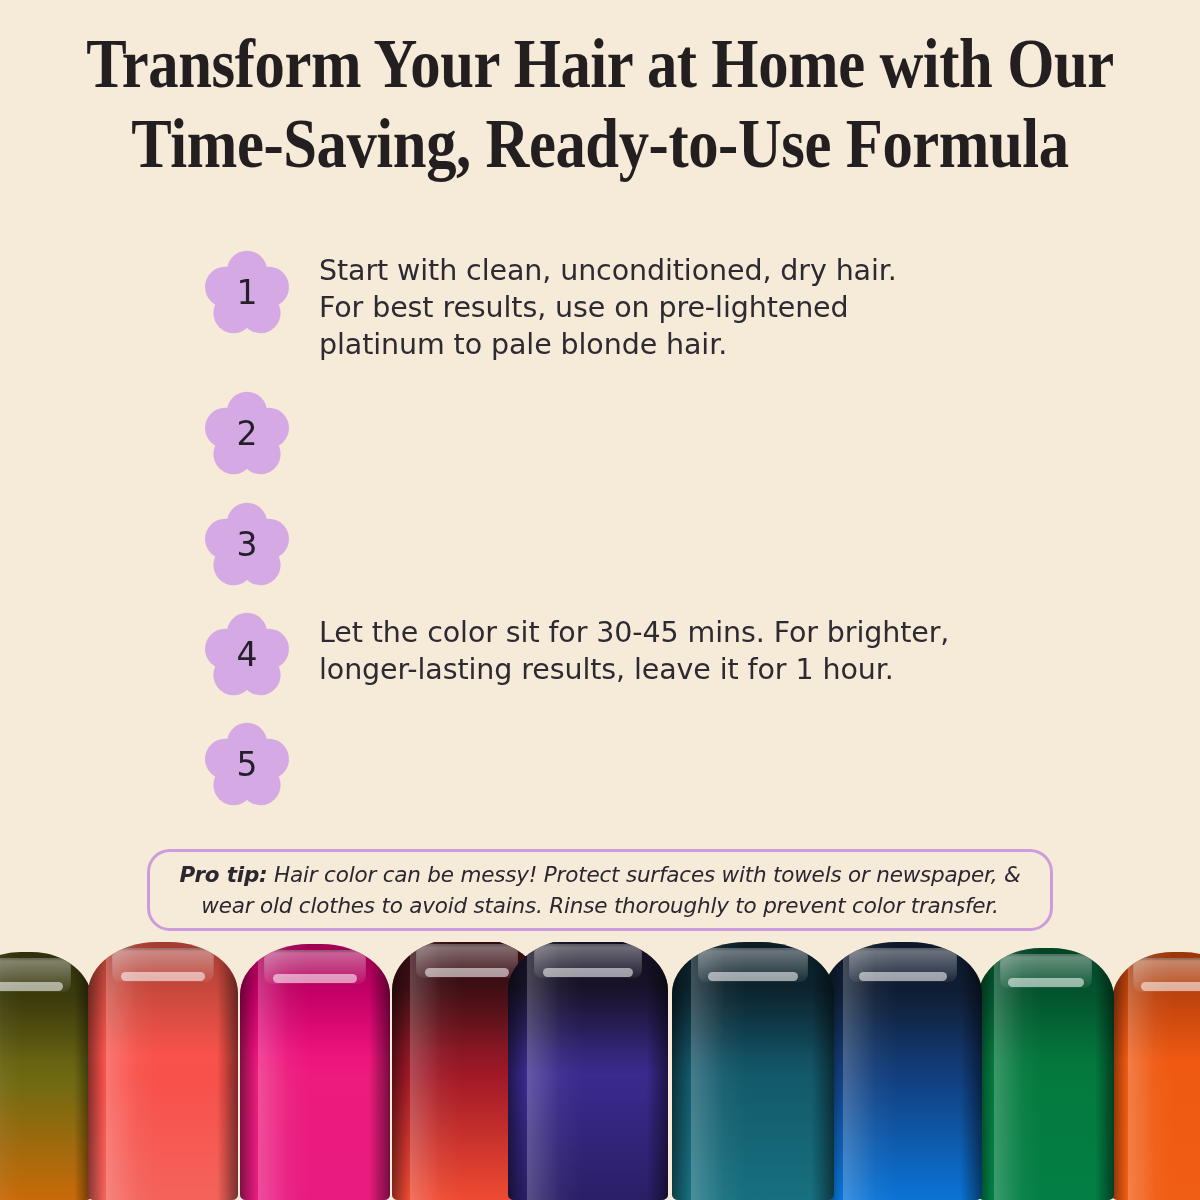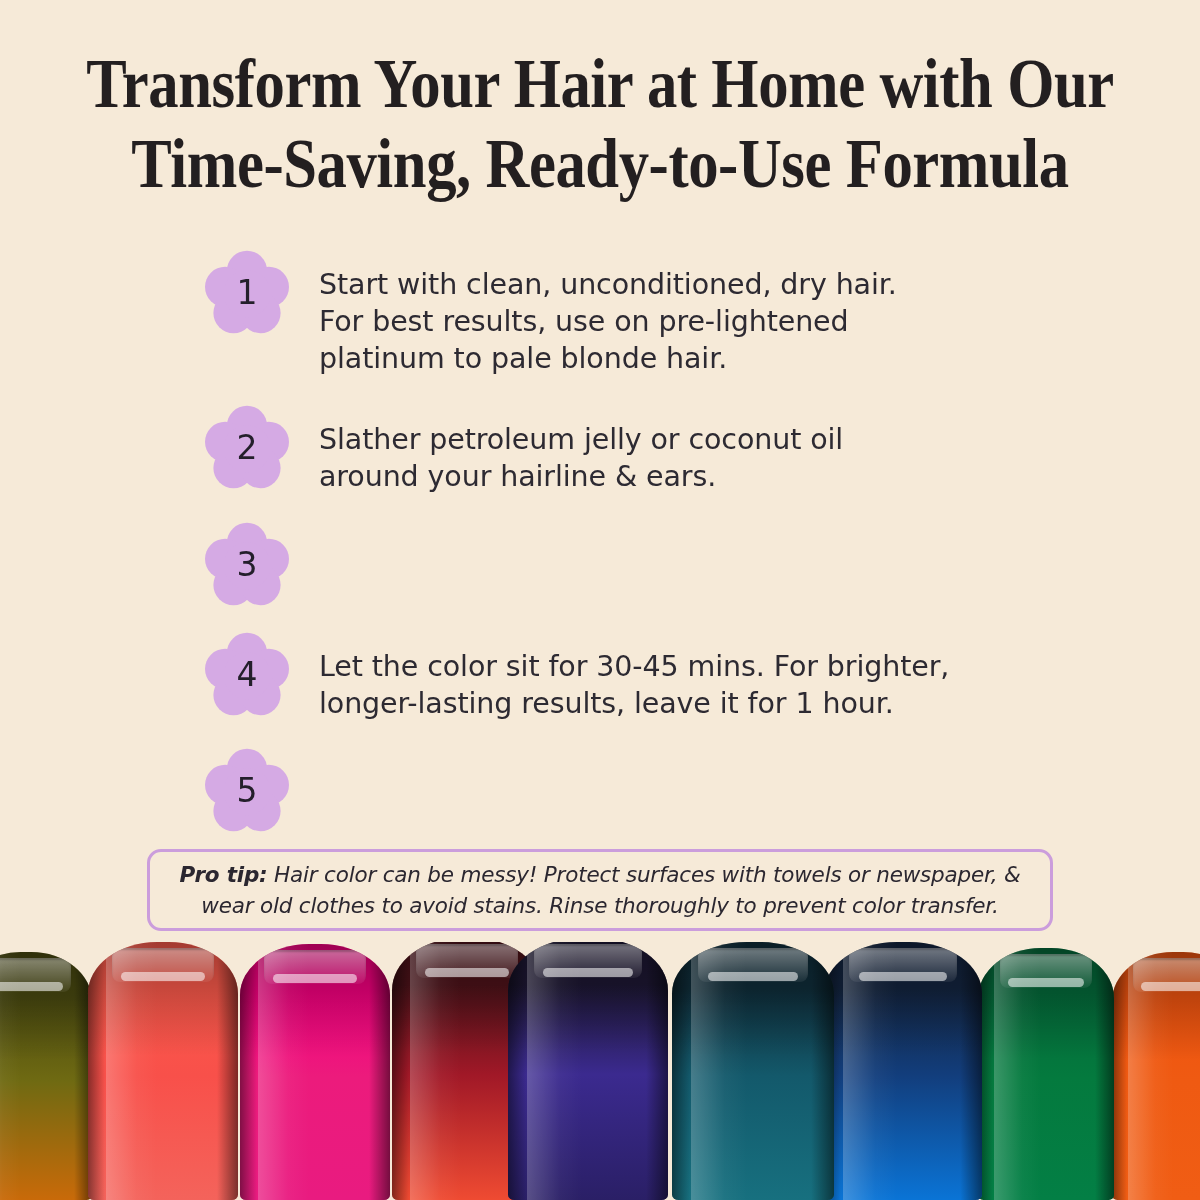--- a/index.html
+++ b/index.html
@@ -20,21 +20,21 @@
     width: 1200px;
     height: 1200px;
     background: #f6ead8;
     overflow: hidden;
   }
 
   
   .title-block {
     position: absolute;
     left: 0;
-    top: 44px;
+    top: 24px;
     width: 1200px;
     text-align: center;
   }
   .title-line {
     font-family: "Liberation Serif", "DejaVu Serif", serif;
     font-weight: 700;
     color: #231f20;
     font-size: 69px;
     line-height: 80px;
     letter-spacing: -0.5px;
@@ -79,21 +79,21 @@
     justify-content: center;
     font-family: "DejaVu Sans", sans-serif;
     font-size: 33px;
     font-weight: 400;
     color: #241f2b;
     letter-spacing: 0px;
   }
   .step-text {
     flex: 1 1 auto;
     margin-left: 30px;
-    margin-top: 18px;
+    margin-top: 4px;
     font-family: "DejaVu Sans", sans-serif;
     font-size: 28.5px;
     line-height: 37px;
     color: #2d2a32;
     letter-spacing: -0.1px;
     max-width: 720px;
     white-space: pre-line;
   }
 
   .step-1 { margin-bottom: 26px; }
@@ -104,21 +104,21 @@
 
   
   .protip {
     position: absolute;
     left: 147px;
     top: 849px;
     width: 906px;
     height: 82px;
     box-sizing: border-box;
     border: 3px solid #cb9ddc;
-    border-radius: 14px;
+    border-radius: 23px;
     display: flex;
     align-items: center;
     justify-content: center;
     padding: 0 24px;
     background: transparent;
   }
   .protip-text {
     font-family: "DejaVu Sans", sans-serif;
     font-style: italic;
     font-size: 21.5px;
@@ -241,22 +241,20 @@
             <circle cx="50" cy="25" r="24"></circle>
             <circle cx="24" cy="44" r="24"></circle>
             <circle cx="76" cy="44" r="24"></circle>
             <circle cx="34" cy="75" r="24"></circle>
             <circle cx="66" cy="75" r="24"></circle>
             <circle cx="50" cy="52" r="28"></circle>
           </g>
         </svg>
         <div class="step-num">2</div>
       </div>
-      <div class="step-text">Slather petroleum jelly or coconut oil
-around your hairline &amp; ears.</div>
     </div>
 
     <div class="step step-3">
       <div class="step-badge">
         <svg viewBox="0 0 100 100" aria-hidden="true">
           <g fill="#d5aae4">
             <circle cx="50" cy="25" r="24"></circle>
             <circle cx="24" cy="44" r="24"></circle>
             <circle cx="76" cy="44" r="24"></circle>
             <circle cx="34" cy="75" r="24"></circle>

